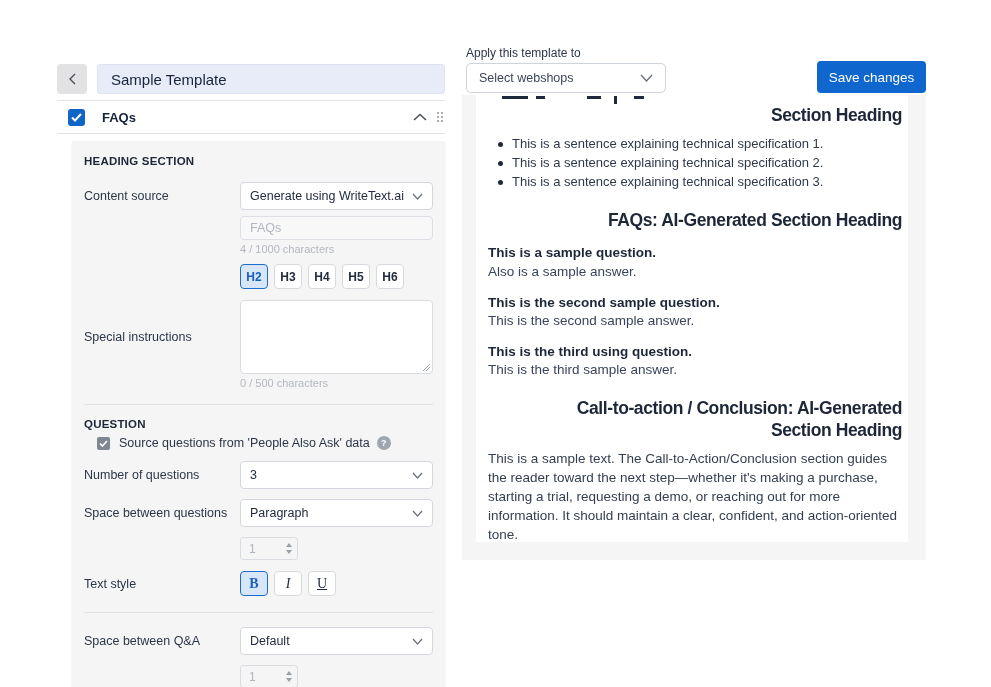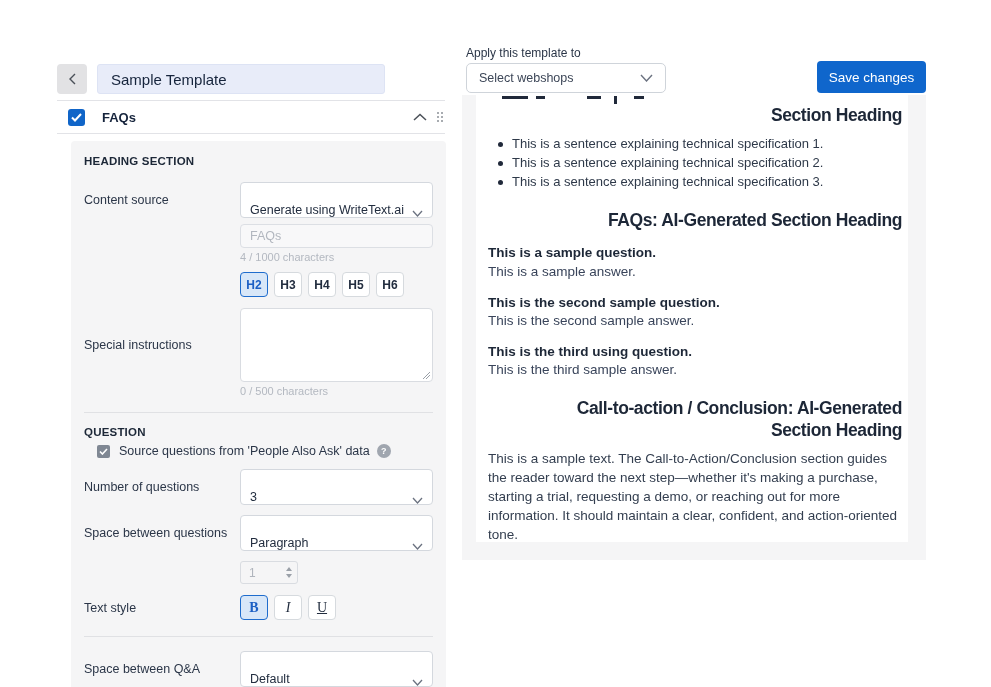--- a/index.html
+++ b/index.html
@@ -5,43 +5,43 @@
   * { margin:0; padding:0; box-sizing:border-box; }
   html,body { width:991px; height:687px; }
   body {
     position:relative; width:991px; height:687px; background:#ffffff;
     font-family:"Liberation Sans", sans-serif; color:#2b3648; overflow:hidden;
   }
   
   .back-btn { position:absolute; left:57px; top:64px; width:30px; height:30px;
     background:#e2e2e4; border:none; border-radius:4px; display:flex; align-items:center;
     justify-content:center; cursor:pointer; }
-  .title-input { position:absolute; left:97px; top:64px; width:288px; height:30px;
+  .title-input { position:absolute; left:97px; top:64px; width:348px; height:30px;
     background:#e8ecf9; border:1px solid #dde3f4; border-radius:3px; padding:0 13px;
     font-family:"Liberation Sans", sans-serif; font-size:15px; color:#16243c; }
   .hdiv { position:absolute; left:57px; width:388px; height:1px; background:#e2e3e7; }
   .faqs-row { position:absolute; left:57px; top:101px; width:388px; height:32px;
     display:flex; align-items:center; }
   .cbx-blue { width:17px; height:17px; background:#1065c8; border-radius:3px;
     margin-left:11px; display:flex; align-items:center; justify-content:center; cursor:pointer; }
   .faqs-label { margin-left:17px; font-size:13px; font-weight:bold; color:#16243c; }
   .faqs-right { margin-left:auto; display:flex; align-items:center; gap:10px; padding-right:2px; }
   .icon-btn { background:none; border:none; cursor:pointer; display:flex; align-items:center; }
   .drag-dots { display:grid; grid-template-columns:2px 2px; grid-auto-rows:2px; gap:2px; cursor:grab; }
   .drag-dots i { width:2px; height:2px; background:#8b9097; border-radius:50%; }
 
   
   .panel { position:absolute; left:71px; top:141px; width:375px; height:546px;
     background:#f5f5f6; border-radius:4px 4px 0 0; padding:14px 13px 0 13px; }
   .sec-head { font-size:11.5px; font-weight:bold; letter-spacing:.2px; color:#1c2737; }
   .frow { display:flex; align-items:center; }
   .flabel { width:156px; flex-shrink:0; font-size:12.5px; color:#2b3648; }
   .fctl { width:193px; }
-  .select { height:36px; background:#ffffff; border:1px solid #d4d8de; border-radius:4px;
-    display:flex; align-items:flex-end; padding:0 9px; font-size:12.5px; color:#222d3f;
+  .select { height:28px; background:#ffffff; border:1px solid #d4d8de; border-radius:4px;
+    display:flex; align-items:center; padding:0 9px; font-size:12.5px; color:#222d3f;
     cursor:pointer; }
   .select .chev { margin-left:auto; display:flex; }
   .ghost-input { width:193px; height:24px; background:#f8f8f9; border:1px solid #dcdfe4;
     border-radius:4px; padding:0 9px; font-family:"Liberation Sans", sans-serif;
     font-size:12.5px; color:#222d3f; }
   .ghost-input::placeholder { color:#b2b7bf; }
   .counter { font-size:11px; color:#b3b8c0; text-align:left; }
   .toggle-group { display:flex; gap:6px; }
   .tg-btn { width:28px; height:25px; background:#ffffff; border:1px solid #d6dade;
     border-radius:4px; font-family:"Liberation Sans", sans-serif; font-size:12px;
@@ -322,21 +322,21 @@
     <ul class="pv-bullets">
       <li>This is a sentence explaining technical specification 1.</li>
       <li>This is a sentence explaining technical specification 2.</li>
       <li>This is a sentence explaining technical specification 3.</li>
     </ul>
 
     <div class="ph faq-h">FAQs: AI-Generated Section Heading</div>
 
     <div class="qa">
       <div class="q">This is a sample question.</div>
-      <div class="a">This is a sample answer.</div>
+      <div class="a">Also is a sample answer.</div>
     </div>
     <div class="qa">
       <div class="q">This is the second sample question.</div>
       <div class="a">This is the second sample answer.</div>
     </div>
     <div class="qa">
       <div class="q">This is the third using question.</div>
       <div class="a">This is the third sample answer.</div>
     </div>
 

